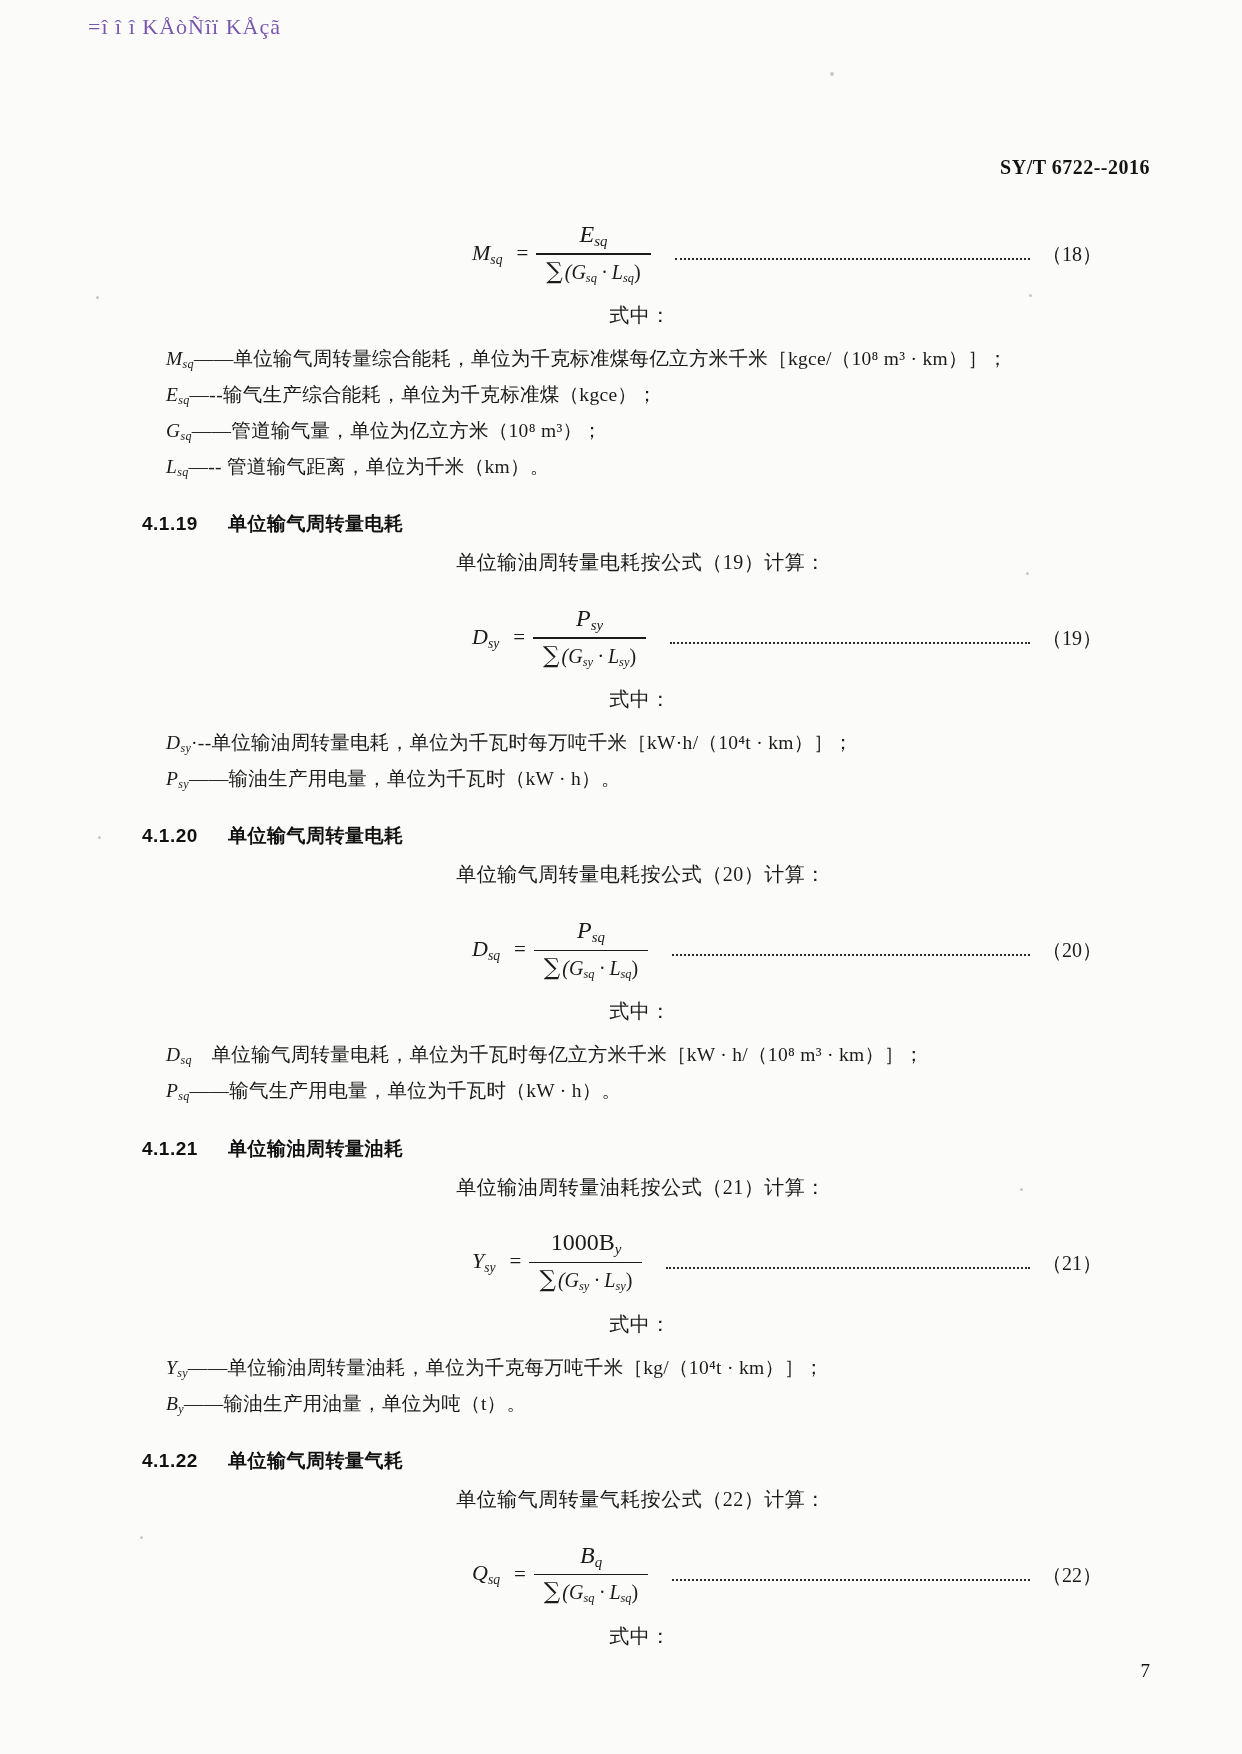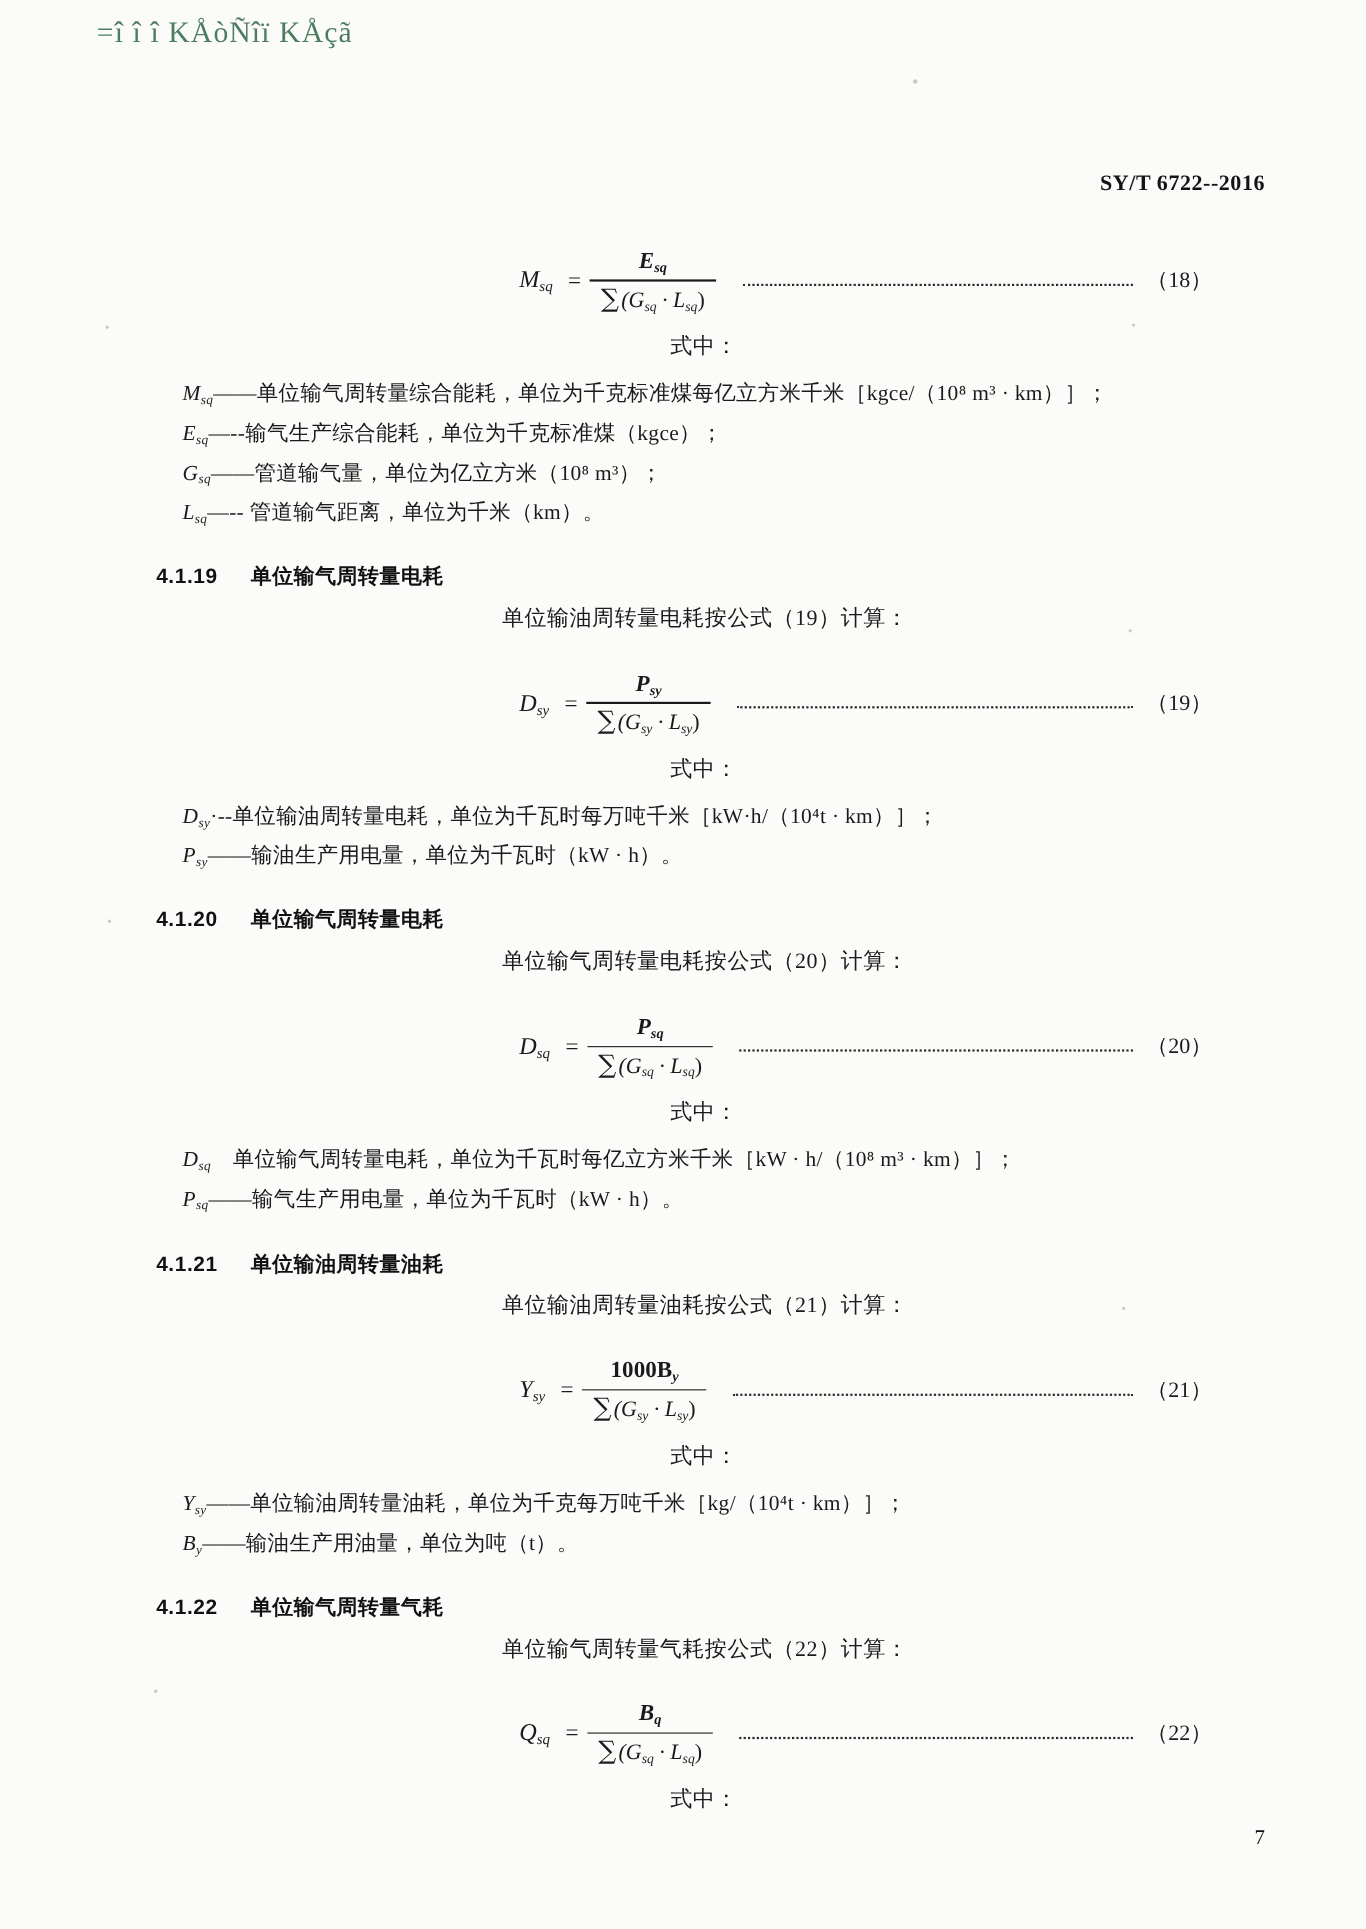--- a/index.html
+++ b/index.html
@@ -16,23 +16,23 @@
     width: 1242px;
     height: 1754px;
     background: #fbfbf9;
     overflow: hidden;
   }
   .watermark {
     position: absolute;
     top: 14px;
     left: 88px;
     font-family: "Liberation Serif", serif;
-    font-size: 27px;
+    font-size: 22px;
     letter-spacing: 1px;
-    color: #14532d;
+    color: #4c1d95;
     opacity: 0.75;
     white-space: nowrap;
   }
   .speck {
     position: absolute;
     background: #c9c9c5;
     border-radius: 50%;
   }
   .header {
     position: absolute;
@@ -117,22 +117,21 @@
   }
   .frac {
     display: inline-flex;
     flex-direction: column;
     align-items: center;
     vertical-align: middle;
   }
   .frac .numer {
     padding: 0 12px 3px 12px;
     font-style: italic;
-    font-size: 21px;
-    font-weight: bold;
+    font-size: 24px;
   }
   .frac .numer.upright {
     font-style: normal;
   }
   .frac .bar {
     width: 100%;
     height: 1.4px;
     background: #1a1a1a;
   }
   .frac .denom {

